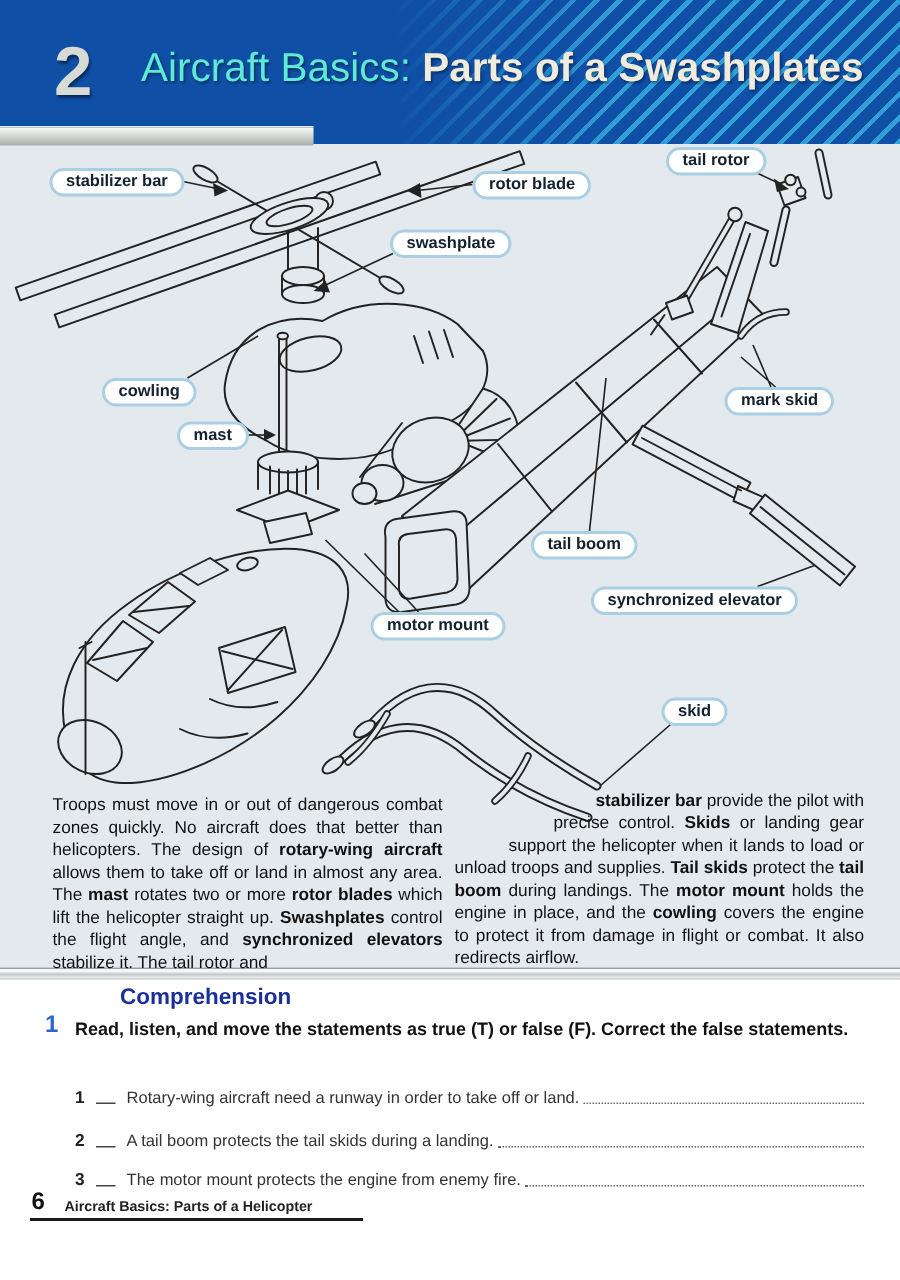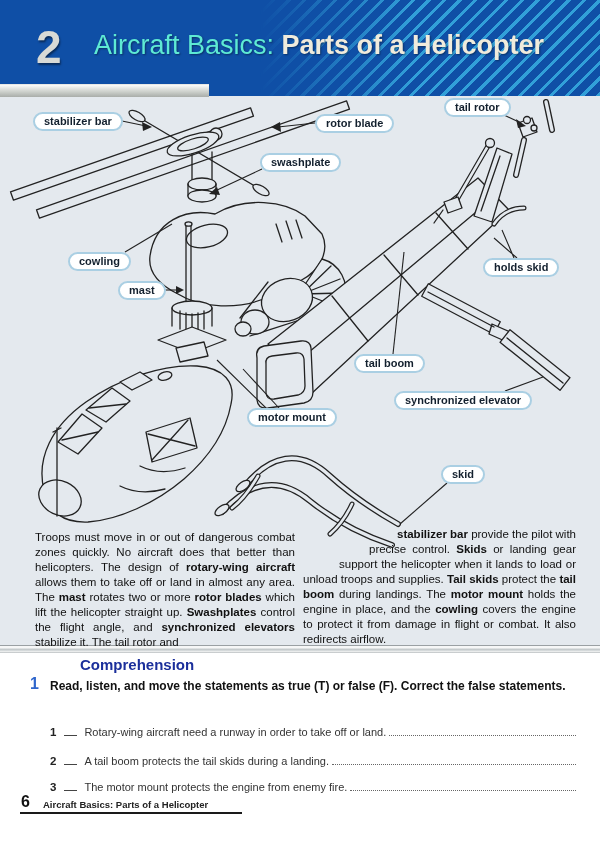--- a/index.html
+++ b/index.html
@@ -63,21 +63,21 @@
   .tube-i2{fill:none;stroke:#e4e9ee;stroke-width:2.6;stroke-linecap:round;}
 </style>
 </head>
 <body>
 
 <div class="page">
 
   <div class="header">
     <div class="stripes"></div>
     <div class="unit-num">2</div>
-    <div class="htitle"><span class="pfx">Aircraft Basics: </span><span class="main">Parts of a Helicopter</span></div>
+    <div class="htitle"><span class="pfx">Aircraft Basics: </span><span class="main">Parts of a Swashplates</span></div>
   </div>
   <div class="silver-bar"></div>
 
   <div class="panel">
 
     <svg width="600" height="549" viewBox="0 0 600 549">
 
       <path class="fl" d="M10.5,95.8 L250.5,11.8 L253.5,20.2 L13.5,104.2 Z"></path>
       <path class="fl" d="M36.5,113.8 L346.5,4.8 L349.5,13.2 L39.5,122.2 Z"></path>
 
@@ -181,21 +181,21 @@
       <path class="ld" d="M505,295 L543,281"></path>
       <path class="ld" d="M266,312 L217,264 M279,312 L243,273"></path>
       <path class="ld" d="M447,387 L400,428"></path>
     </svg>
 
     <div class="pill" style="left:33px;top:16px">stabilizer bar</div>
     <div class="pill" style="left:315px;top:18px">rotor blade</div>
     <div class="pill" style="left:444px;top:2px">tail rotor</div>
     <div class="pill" style="left:260px;top:57px">swashplate</div>
     <div class="pill" style="left:68px;top:156px">cowling</div>
-    <div class="pill" style="left:483px;top:162px">holds skid</div>
+    <div class="pill" style="left:483px;top:162px">mark skid</div>
     <div class="pill" style="left:118px;top:185px">mast</div>
     <div class="pill" style="left:354px;top:258px">tail boom</div>
     <div class="pill" style="left:394px;top:295px">synchronized elevator</div>
     <div class="pill" style="left:247px;top:312px">motor mount</div>
     <div class="pill" style="left:441px;top:369px">skid</div>
 
     <div class="col" style="left:35px;top:434px;width:260px;"><span>Troops must move in or out of dangerous combat zones quickly. No aircraft does that better than helicopters. The design of </span><span class="b">rotary-wing aircraft</span><span> allows them to take off or land in almost any area. The </span><span class="b">mast</span><span> rotates two or more </span><span class="b">rotor blades</span><span> which lift the helicopter straight up. </span><span class="b">Swashplates</span><span> control the flight angle, and </span><span class="b">synchronized elevators</span><span> stabilize it. The tail rotor and</span></div>
     <div class="col" style="left:303px;top:431px;width:273px;">
       <span class="sp" style="width:94px;"></span>
       <span class="sp" style="width:66px;clear:left;"></span>

